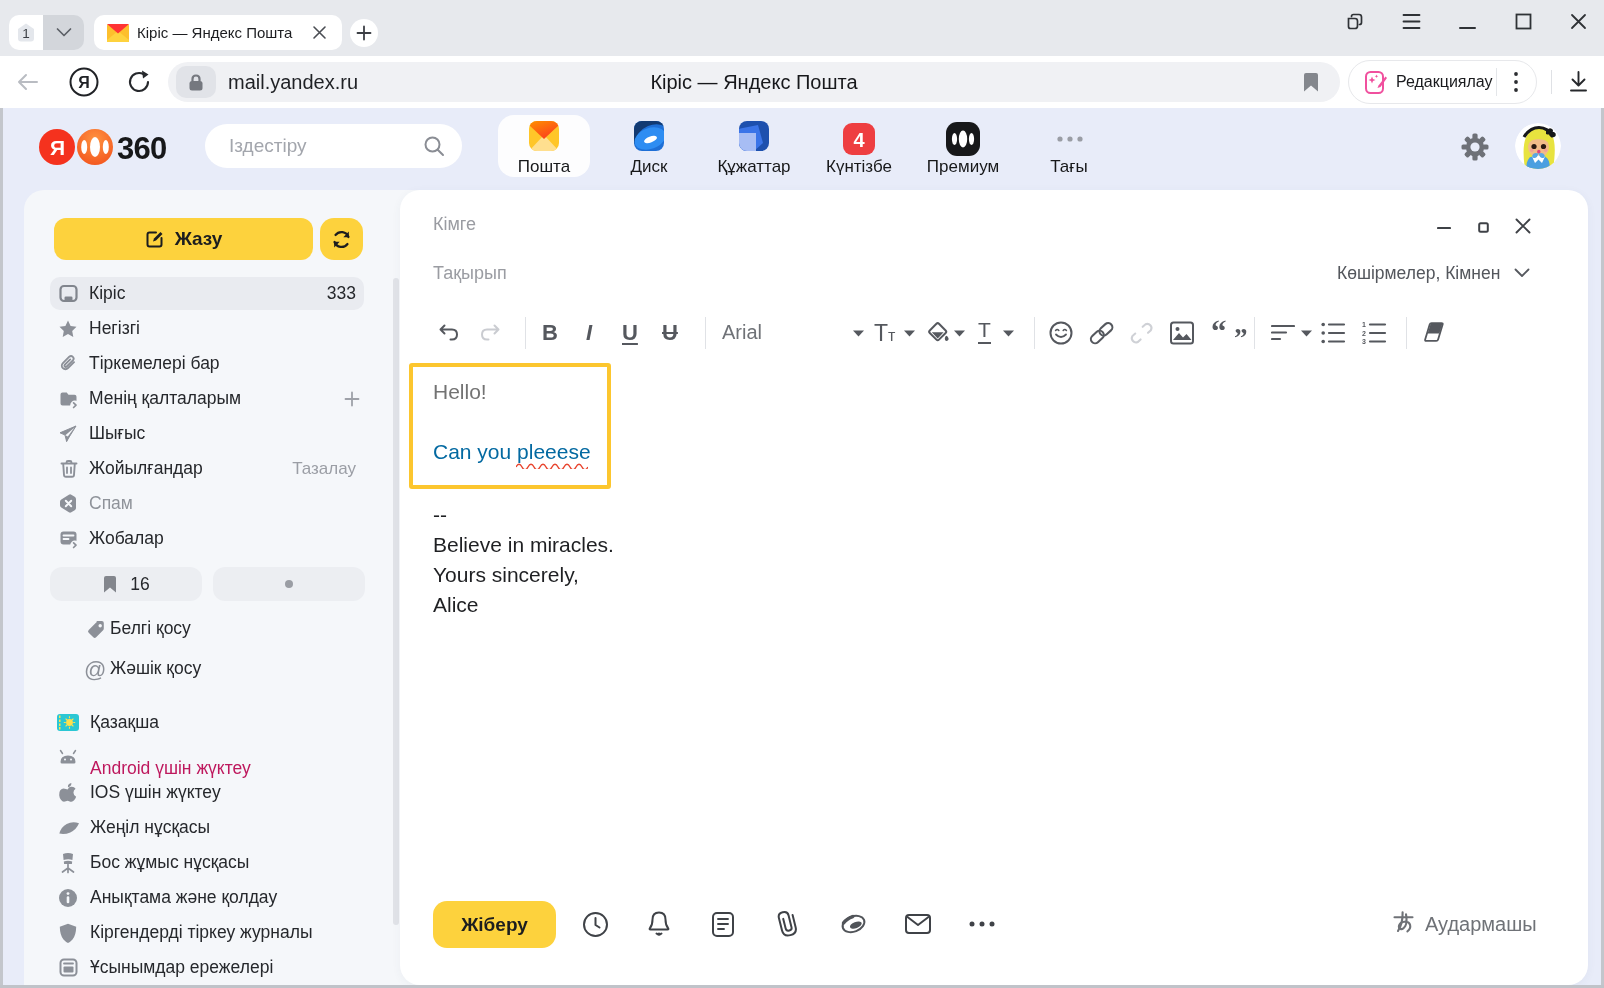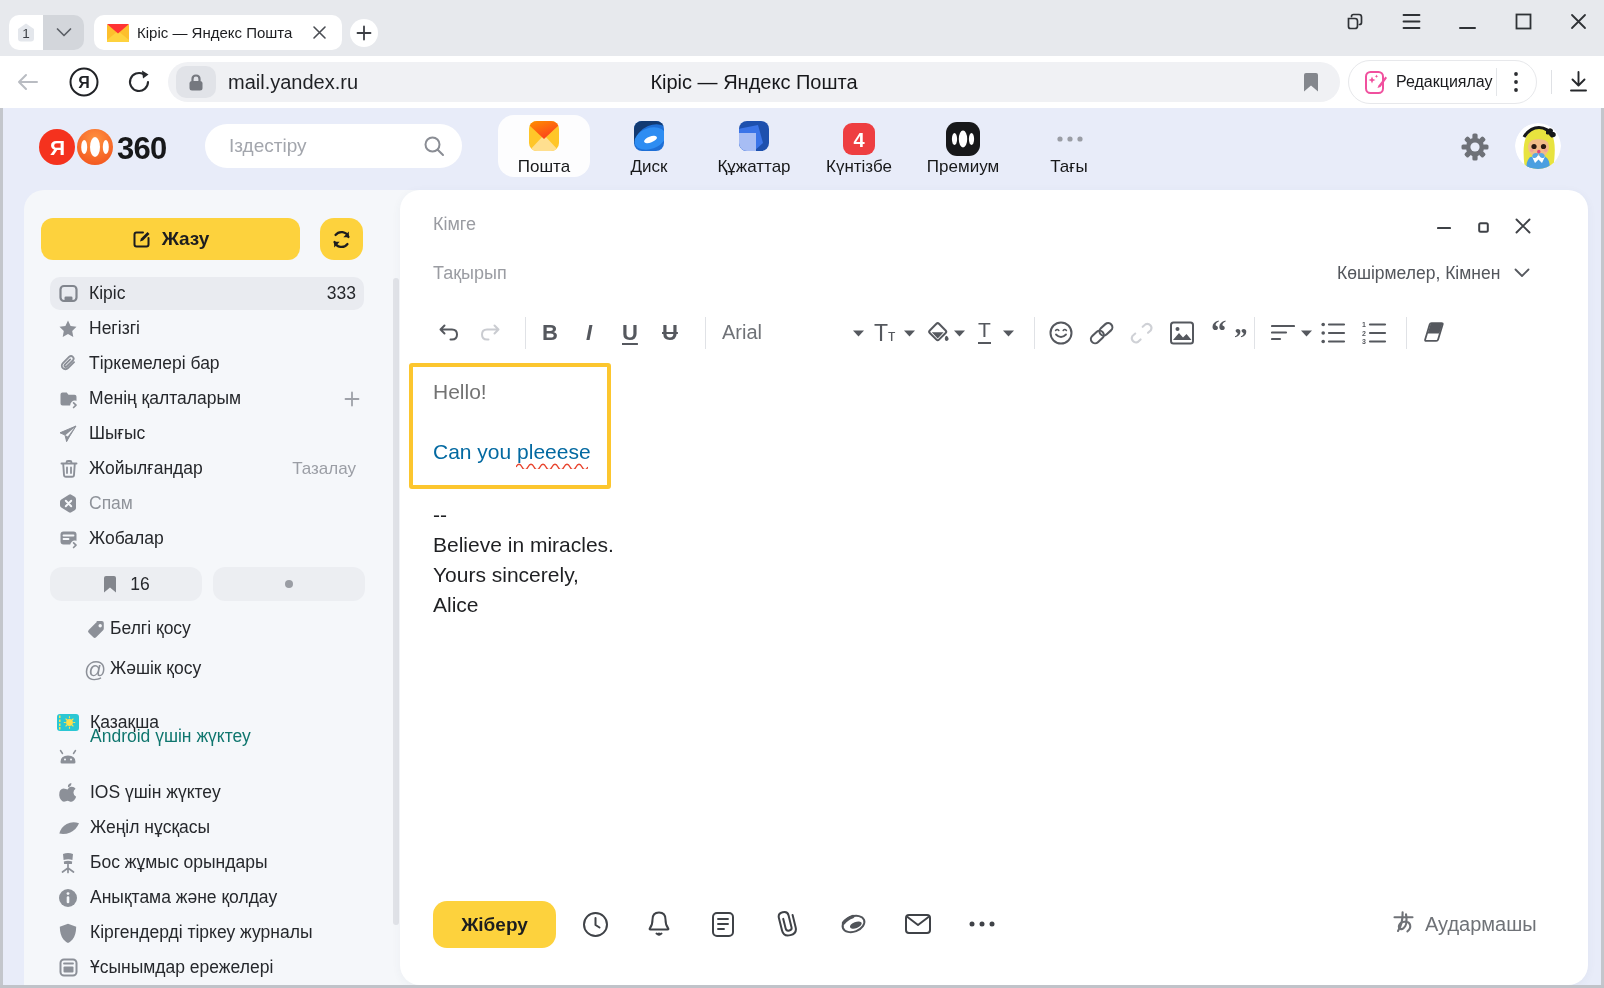--- a/index.html
+++ b/index.html
@@ -241,21 +241,21 @@
         <path d="M12 46 Q12 36 17 33.5 L23.5 35 L30 33.5 Q35 36 35 46 Z" fill="#4b9fe0"></path>
         <path d="M17 33.5 Q23.5 31.5 30 33.5 L27 40 L23.5 36.5 L20 40 Z" fill="#fff"></path>
         <path d="M15 34 Q10 40 12 46 L17 45 Q15 39 17.5 34.5 Z" fill="#4b9fe0"></path>
         <path d="M23.5 30.5 q-4.5-1.5-6 1.5 q-1 2.5 1.5 3 q3 .5 4.5-4.5 z M23.5 30.5 q4.5-1.5 6 1.5 q1 2.5-1.5 3 q-3 .5-4.5-4.5 z" fill="#5aa8e4"></path>
       </g>
     </svg>
 
 <div class="a" style="left:24px;top:190px;width:396px;height:798px;background:#f5f7fa;border-radius:20px 0 0 0"></div>
 <div class="a" style="left:393px;top:278px;width:6px;height:647px;background:#e1e3e8;border-radius:3px"></div>
 
-<div class="a f" style="left:41px;top:218px;width:259px;height:42px;background:#fdd23d;border-radius:12px;justify-content:center">
+<div class="a f" style="left:54px;top:218px;width:259px;height:42px;background:#fdd23d;border-radius:12px;justify-content:center">
       <svg width="20" height="20" viewBox="0 0 20 20" style="margin-right:10px">
         <path d="M16.5 9 V15.5 Q16.5 17.5 14.5 17.5 L4.5 17.5 Q2.5 17.5 2.5 15.5 L2.5 5.5 Q2.5 3.5 4.5 3.5 L11 3.5" stroke="#1c1d1f" stroke-width="2" fill="none" stroke-linecap="round"></path>
         <path d="M8 12.5 L9 9.5 L15.5 3 L17.5 5 L11 11.5 Z" fill="#1c1d1f"></path>
       </svg>
       <span style="font-size:19px;font-weight:bold;color:#1c1d1f">Жазу</span>
     </div>
 <div class="a f" style="left:320px;top:218px;width:43px;height:42px;background:#fdd23d;border-radius:14px;justify-content:center">
       <svg width="21" height="21" viewBox="0 0 21 21">
         <path d="M17.5 8 A7.5 7.5 0 0 0 4.5 6 M3.5 13 A7.5 7.5 0 0 0 16.5 15" stroke="#1c1d1f" stroke-width="2.2" fill="none" stroke-linecap="round"></path>
         <path d="M17.8 2.5 L17.8 8.2 L12.3 8.2 Z" fill="#1c1d1f"></path>
@@ -350,39 +350,39 @@
       </g>
     </svg>
 <div class="a" style="left:90px;top:712px;font-size:17.5px;color:#26282c">Қазақша</div>
 
 <svg class="a" style="left:56px;top:749px" width="24" height="16" viewBox="0 0 24 16">
       <path d="M4.5 13 q0-6.5 7.5-6.5 q7.5 0 7.5 6.5 q0 1.5-1.5 1.5 h-12 q-1.5 0-1.5-1.5 z" fill="#8c9098"></path>
       <circle cx="9" cy="10.5" r="1" fill="#f5f7fa"></circle>
       <circle cx="15" cy="10.5" r="1" fill="#f5f7fa"></circle>
       <path d="M6.5 4.5 L4.5 1.5 M17.5 4.5 L19.5 1.5" stroke="#8c9098" stroke-width="1.5" stroke-linecap="round"></path>
     </svg>
-<div class="a" style="left:90px;top:726px;font-size:17.5px;color:#0f766e">Android үшін жүктеу</div>
+<div class="a" style="left:90px;top:758px;font-size:17.5px;color:#be185d">Android үшін жүктеу</div>
 
 <svg class="a" style="left:58px;top:782px" width="20" height="22" viewBox="0 0 20 22">
       <path d="M10.2 5.5 q1.8-1.5 3.9-1.3 q2.6.2 4 2.2 q-2.4 1.6-2.3 4.2 q.1 2.9 2.9 4.3 q-.8 2.3-2.2 4 q-1.3 1.6-2.9 1.6 q-1.3 0-2.5-.6 q-.9-.4-1.7-.4 q-.9 0-1.8.5 q-1.1.5-2.1.5 q-1.8 0-3.3-2.1 Q.6 16.3.3 13.3 q-.3-3.2 1.2-5.2 q1.4-1.9 3.6-2 q1.1 0 2.5.6 q1 .4 1.4.4 q.4 0 1.2-.4 z" fill="#8c9098" transform="scale(0.92) translate(1,1)"></path>
       <path d="M13.5 0 q.3 1.8-.8 3.1 q-1.1 1.3-2.9 1.5 q-.3-1.7.9-3.1 Q11.8.2 13.5 0 Z" fill="#8c9098" transform="scale(0.92) translate(1,1)"></path>
     </svg>
 <div class="a" style="left:90px;top:782px;font-size:17.5px;color:#26282c">IOS үшін жүктеу</div>
 
 <svg class="a" style="left:57px;top:818px" width="22" height="20" viewBox="0 0 22 20">
       <path d="M20 2 Q13 2 8.5 6.5 Q4 11 4.5 18 Q10 17.5 14.5 13.5 Q19.5 9 20 2 Z" fill="#8c9098" transform="rotate(18 11 10)"></path>
     </svg>
 <div class="a" style="left:90px;top:817px;font-size:17.5px;color:#26282c">Жеңіл нұсқасы</div>
 
 <svg class="a" style="left:58px;top:852px" width="20" height="22" viewBox="0 0 20 22">
       <path d="M5 2 q5-2 10 0 l-.6 6 q-4-1.5-8.8 0 z" fill="#8c9098"></path>
       <path d="M5.8 9.5 q4.2-1.4 8.4 0 l-.3 2.5 h-7.8 z" fill="#8c9098"></path>
       <path d="M10 12.5 v4 M10 16 l-5.5 4 M10 16 l5.5 4 M10 16 v4.5" stroke="#8c9098" stroke-width="1.7" stroke-linecap="round"></path>
     </svg>
-<div class="a" style="left:90px;top:852px;font-size:17.5px;color:#26282c">Бос жұмыс орындары</div>
+<div class="a" style="left:90px;top:852px;font-size:17.5px;color:#26282c">Бос жұмыс нұсқасы</div>
 
 <svg class="a" style="left:58px;top:888px" width="20" height="20" viewBox="0 0 20 20">
       <circle cx="10" cy="10" r="9" fill="#8c9098"></circle>
       <circle cx="10" cy="5.6" r="1.4" fill="#f5f7fa"></circle>
       <rect x="8.7" y="8.3" width="2.6" height="7" rx="1.3" fill="#f5f7fa"></rect>
     </svg>
 <div class="a" style="left:90px;top:887px;font-size:17.5px;color:#26282c">Анықтама және қолдау</div>
 
 <svg class="a" style="left:59px;top:923px" width="18" height="21" viewBox="0 0 18 21">
       <path d="M9 .8 L17.2 3.8 Q17 12.5 13.5 16.5 Q11.5 18.8 9 20 Q6.5 18.8 4.5 16.5 Q1 12.5 .8 3.8 Z" fill="#8c9098"></path>

